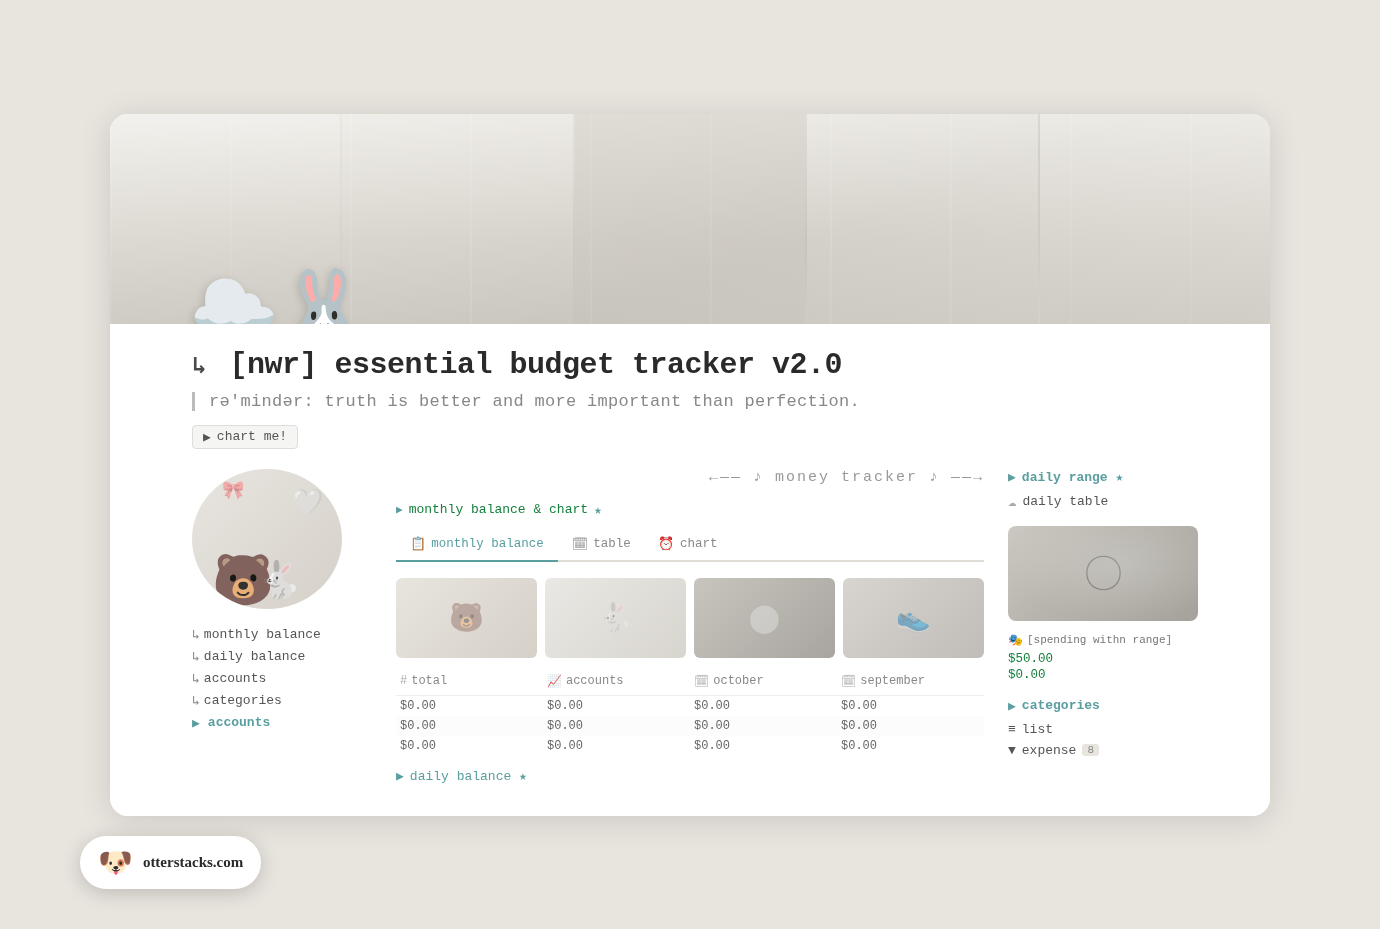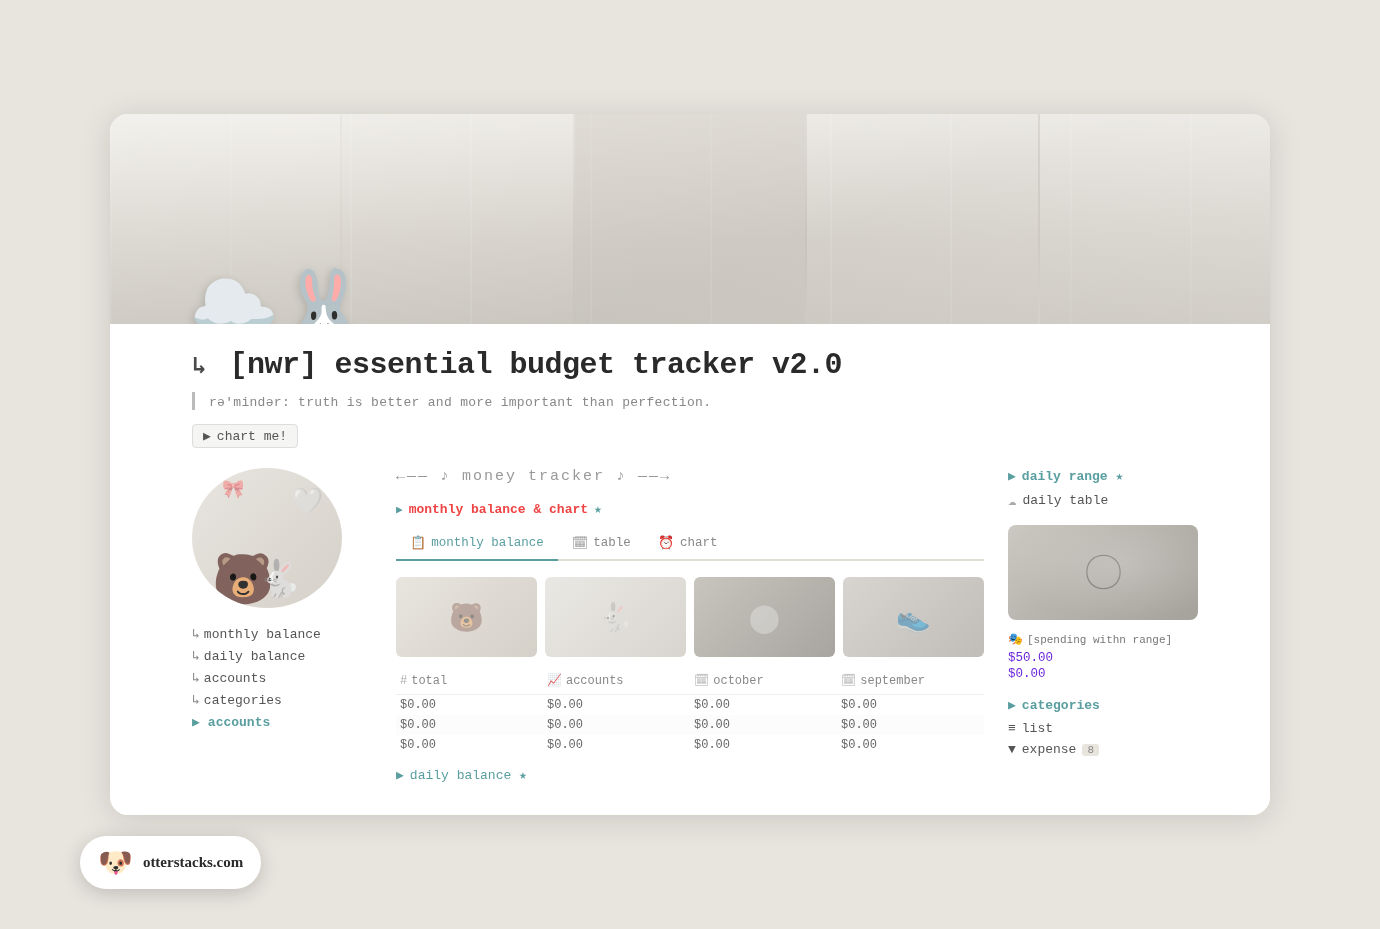--- a/index.html
+++ b/index.html
@@ -84,21 +84,21 @@
       color: #4a4a4a;
     }
 
     .reminder-block {
       border-left: 3px solid #bbb;
       padding-left: 14px;
       margin-bottom: 14px;
     }
     .reminder-text {
       font-family: 'Courier New', Courier, monospace;
-      font-size: 13px;
+      font-size: 17px;
       color: #888;
       letter-spacing: 0.3px;
     }
 
     .open-me-btn {
       display: inline-flex;
       align-items: center;
       gap: 6px;
       font-family: 'Courier New', Courier, monospace;
       font-size: 13px;
@@ -164,21 +164,21 @@
       margin-right: 4px;
     }
 
     
     .center-content {
       flex: 1;
       min-width: 0;
     }
 
     .money-tracker-header {
-      text-align: left;
+      text-align: right;
       font-family: 'Courier New', Courier, monospace;
       font-size: 15px;
       color: #999;
       margin-bottom: 16px;
       letter-spacing: 2px;
     }
 
     .section-toggle {
       display: flex;
       align-items: center;
@@ -186,22 +186,22 @@
       font-family: 'Courier New', Courier, monospace;
       font-size: 13px;
       margin-bottom: 12px;
       cursor: pointer;
     }
     .section-toggle .tri-right {
       color: #5a9ea0;
       font-size: 11px;
     }
     .section-toggle .label {
-      color: #ef4444;
-      font-weight: 700;
+      color: #15803d;
+      font-weight: 400;
     }
     .section-toggle .star {
       color: #5a9ea0;
     }
 
     .tabs-row {
       display: flex;
       gap: 0;
       border-bottom: 2px solid #e0ddd7;
       margin-bottom: 16px;
@@ -367,21 +367,21 @@
       margin-bottom: 4px;
       display: flex;
       align-items: center;
       gap: 4px;
     }
     .spending-emoji {
       font-size: 12px;
     }
     .spending-value {
       font-size: 12.5px;
-      color: #6d28d9;
+      color: #15803d;
       display: block;
       margin-bottom: 2px;
     }
 
     .categories-section {
       margin-bottom: 8px;
     }
     .categories-toggle {
       display: flex;
       align-items: center;

